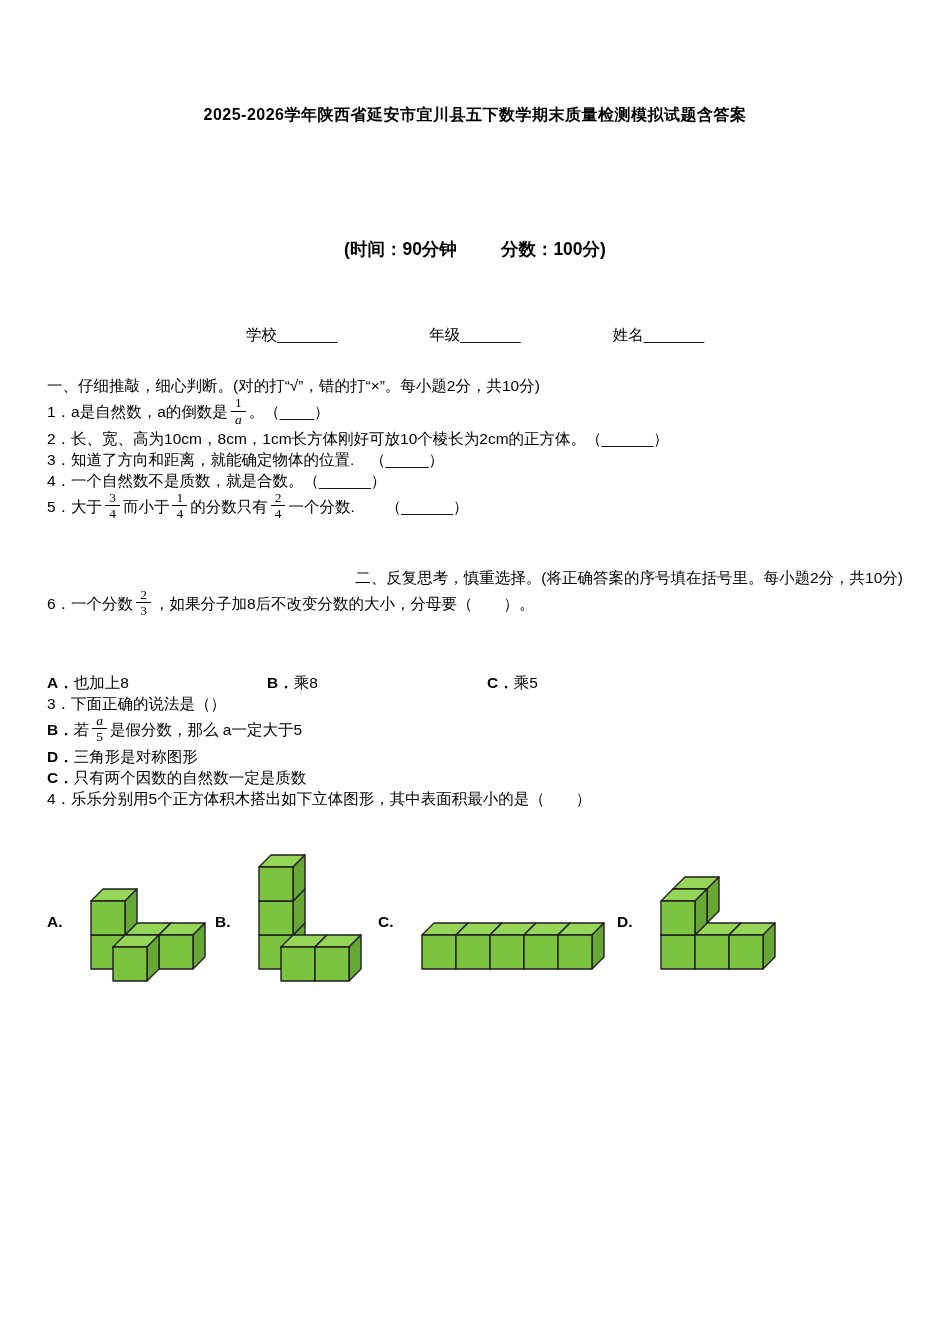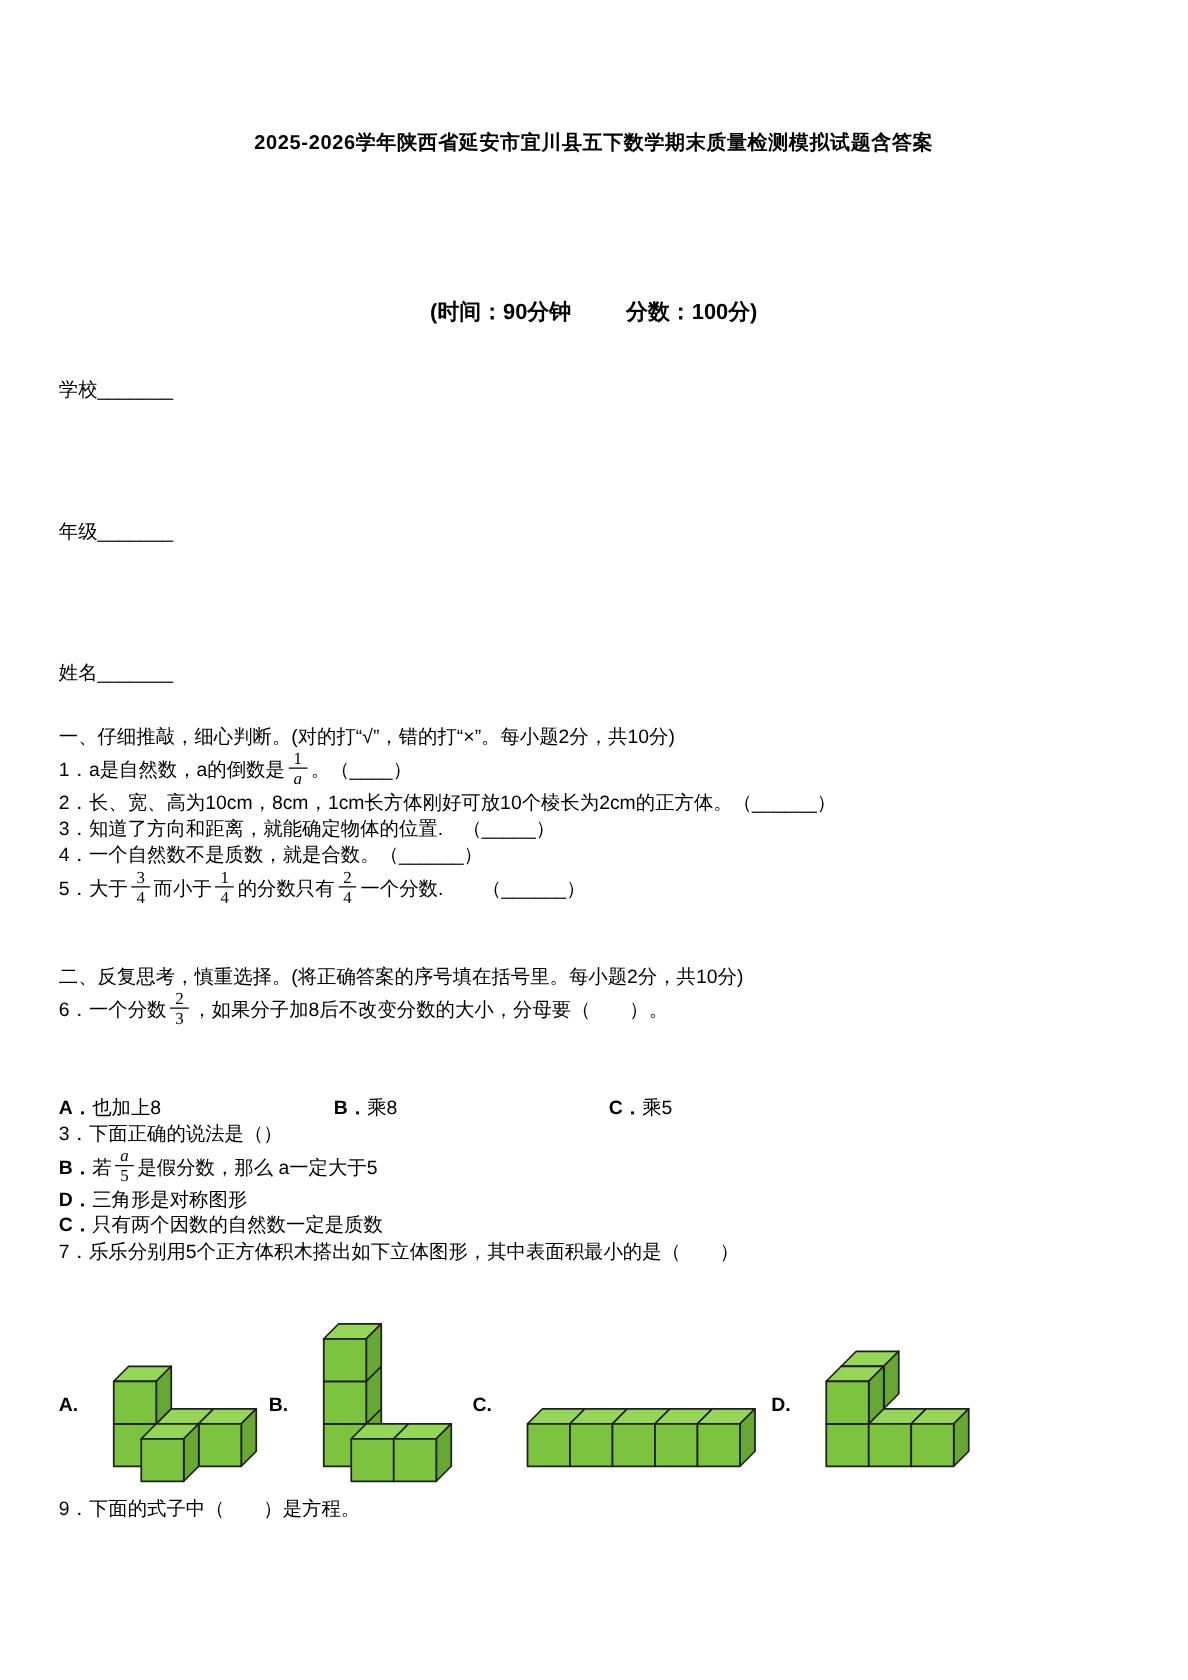--- a/index.html
+++ b/index.html
@@ -10,30 +10,30 @@
   }
   .page{padding:104px 47px 40px 47px;box-sizing:border-box;}
   .title{
     font-size:16px;font-weight:700;text-align:center;margin:0;letter-spacing:.5px;
   }
   .meta-line{
     margin-top:112px;display:flex;justify-content:center;gap:44px;
     font-size:17.5px;font-weight:700;
   }
   .blank-line{
-    margin-top:42px;display:flex;justify-content:center;gap:92px;font-size:15.5px;flex-direction:column;
+    margin-top:64px;display:flex;justify-content:center;gap:92px;font-size:15.5px;
   }
   .sec-heading{margin:30px 0 0 0;}
   p.q{margin:0;}
   .q1{margin-top:22px;}
   .q2{margin-top:40px;}
   .q3{margin-top:17px;}
   .q4{margin-top:15px;}
   .q5{margin-top:26px;}
-  .sec2-heading{margin-top:44px;}
+  .sec2-heading{margin-top:44px;text-align:right;}
   .q6{margin-top:22px;}
   .optrow{margin-top:52px;display:flex;}
   .optrow .opt{width:220px;}
   .q7{margin-top:24px;}
   .q7opt{margin-top:14px;}
   .q7optB{margin-top:18px;}
   .q8{margin-top:16px;}
   .q9{margin-top:24px;}
   .opt-letter{font-weight:700;}
   .frac{
@@ -117,21 +117,21 @@
   <p class="q q7opt q7optB">
     <span class="opt-letter">B．</span><span>若</span><span class="frac">
         <span class="fnum it">a</span>
         <span class="fden">5</span>
       </span><span>是假分数，那么 a一定大于5</span>
   </p>
 
   <p class="q q7opt"><span class="opt-letter">D．</span><span>三角形是对称图形</span></p>
   <p class="q q7opt"><span class="opt-letter">C．</span><span>只有两个因数的自然数一定是质数</span></p>
 
-  <p class="q q8">7．乐乐分别用5个正方体积木搭出如下立体图形，其中表面积最小的是（　　）</p>
+  <p class="q q8">4．乐乐分别用5个正方体积木搭出如下立体图形，其中表面积最小的是（　　）</p>
 
   <div class="figures-row">
     <div class="fig-block">
       <span class="fig-label">A.</span>
       <svg width="144" height="145" viewBox="0 0 144 145" xmlns="http://www.w3.org/2000/svg">
           <g stroke="#1f1f1f" stroke-width="1.4" stroke-linejoin="round">
             <polygon points="20,86 32,74 66,74 54,86" fill="#95d558"></polygon>
             <polygon points="54,86 66,74 66,108 54,120" fill="#66a833"></polygon>
             <polygon points="20,86 54,86 54,120 20,120" fill="#7cc33f"></polygon>
             <polygon points="54,86 66,74 100,74 88,86" fill="#95d558"></polygon>
@@ -210,15 +210,14 @@
             <polygon points="122,86 134,74 134,108 122,120" fill="#66a833"></polygon>
             <polygon points="88,86 122,86 122,120 88,120" fill="#7cc33f"></polygon>
             <polygon points="20,52 32,40 66,40 54,52" fill="#95d558"></polygon>
             <polygon points="54,52 66,40 66,74 54,86" fill="#66a833"></polygon>
             <polygon points="20,52 54,52 54,86 20,86" fill="#7cc33f"></polygon>
           </g>
         </svg>
     </div>
   </div>
 
-  <p class="q q9">9．下面的式子中（　　）是方程。</p>
 
 </div>
 
 </body></html>

